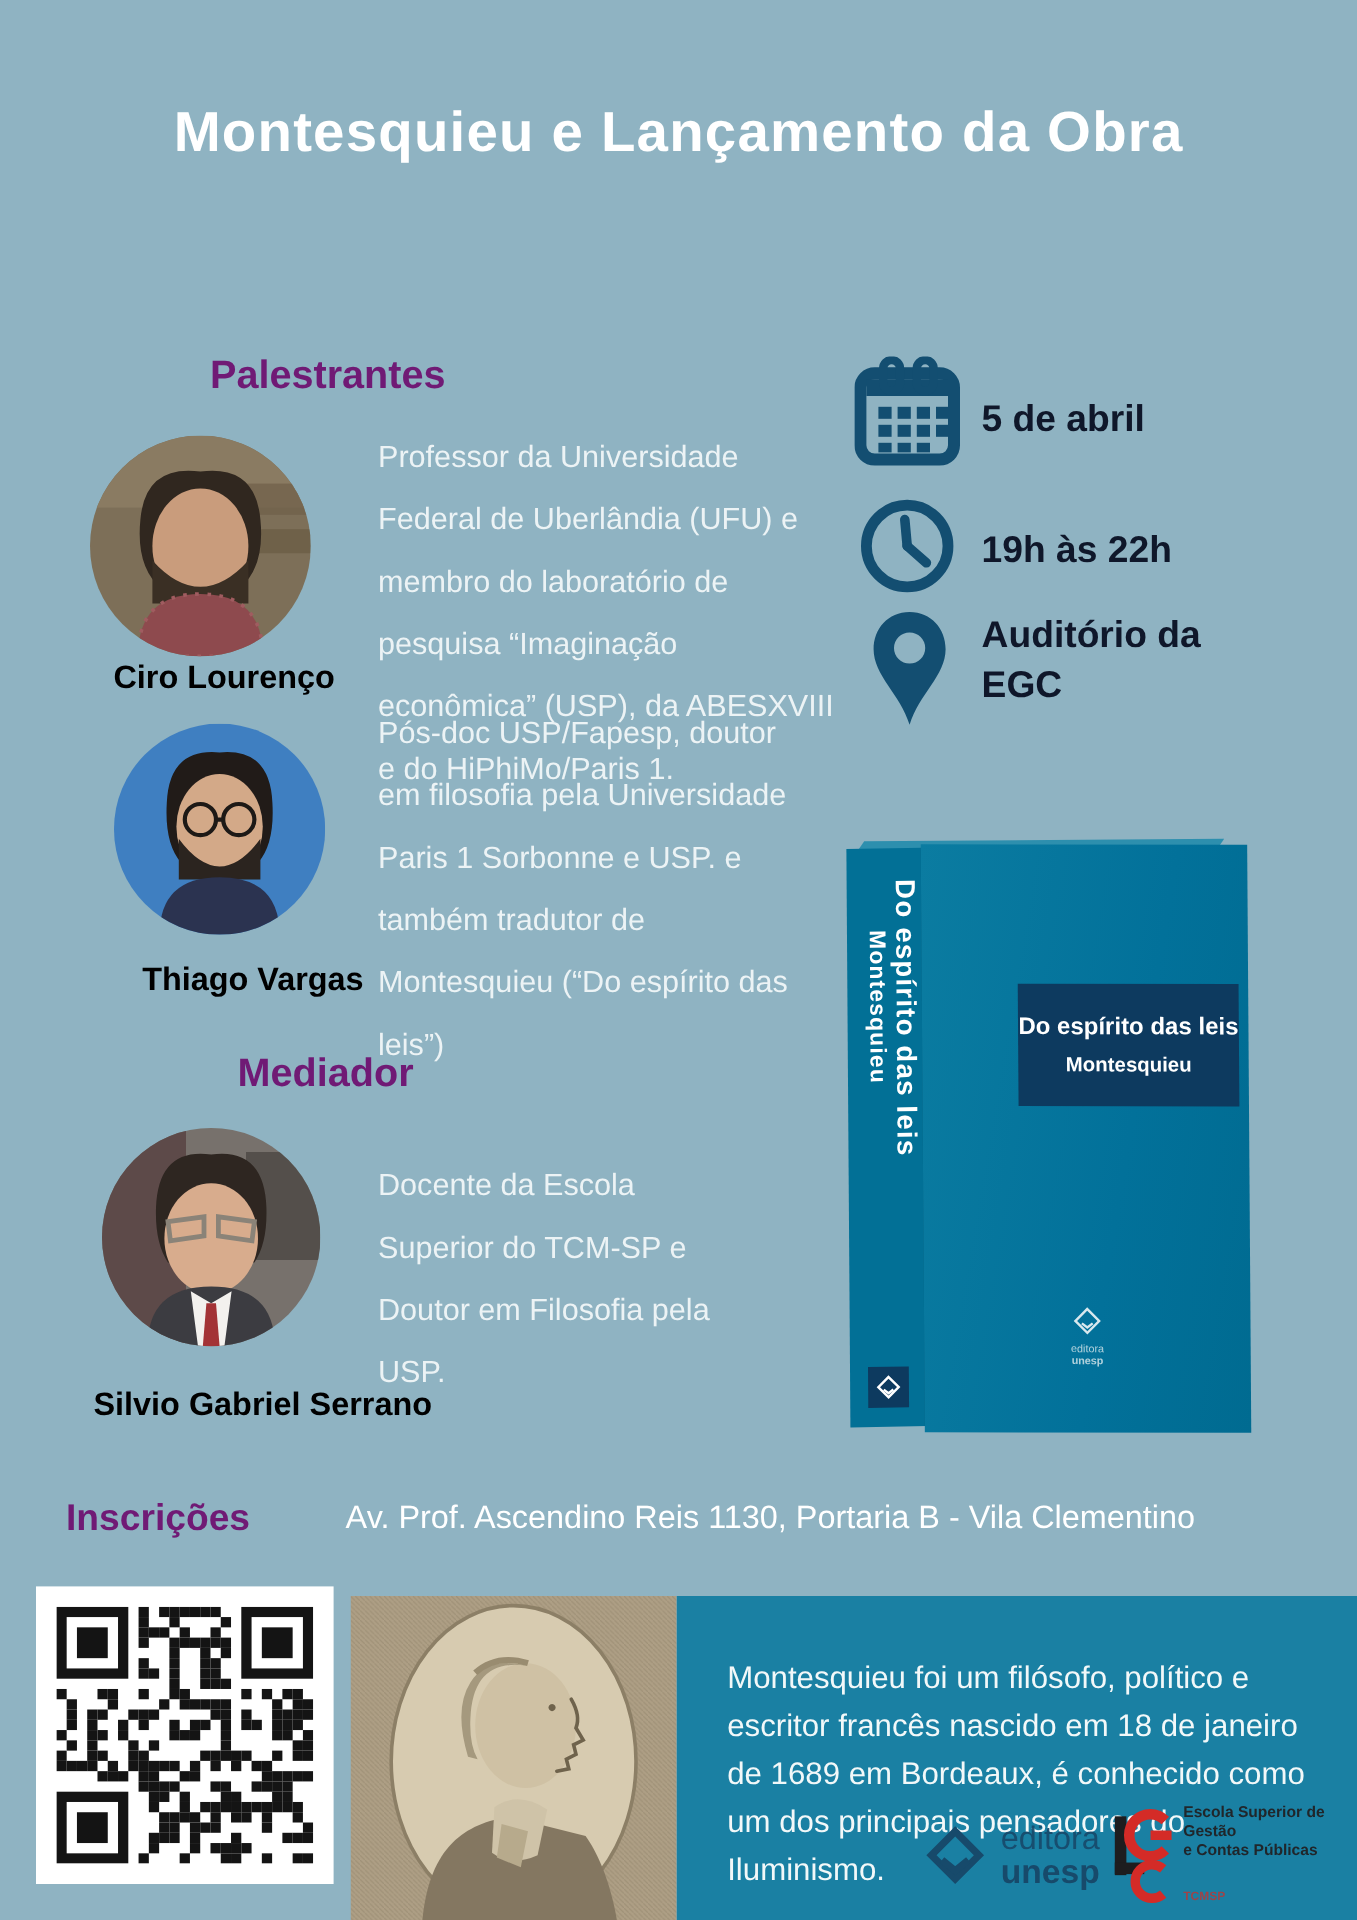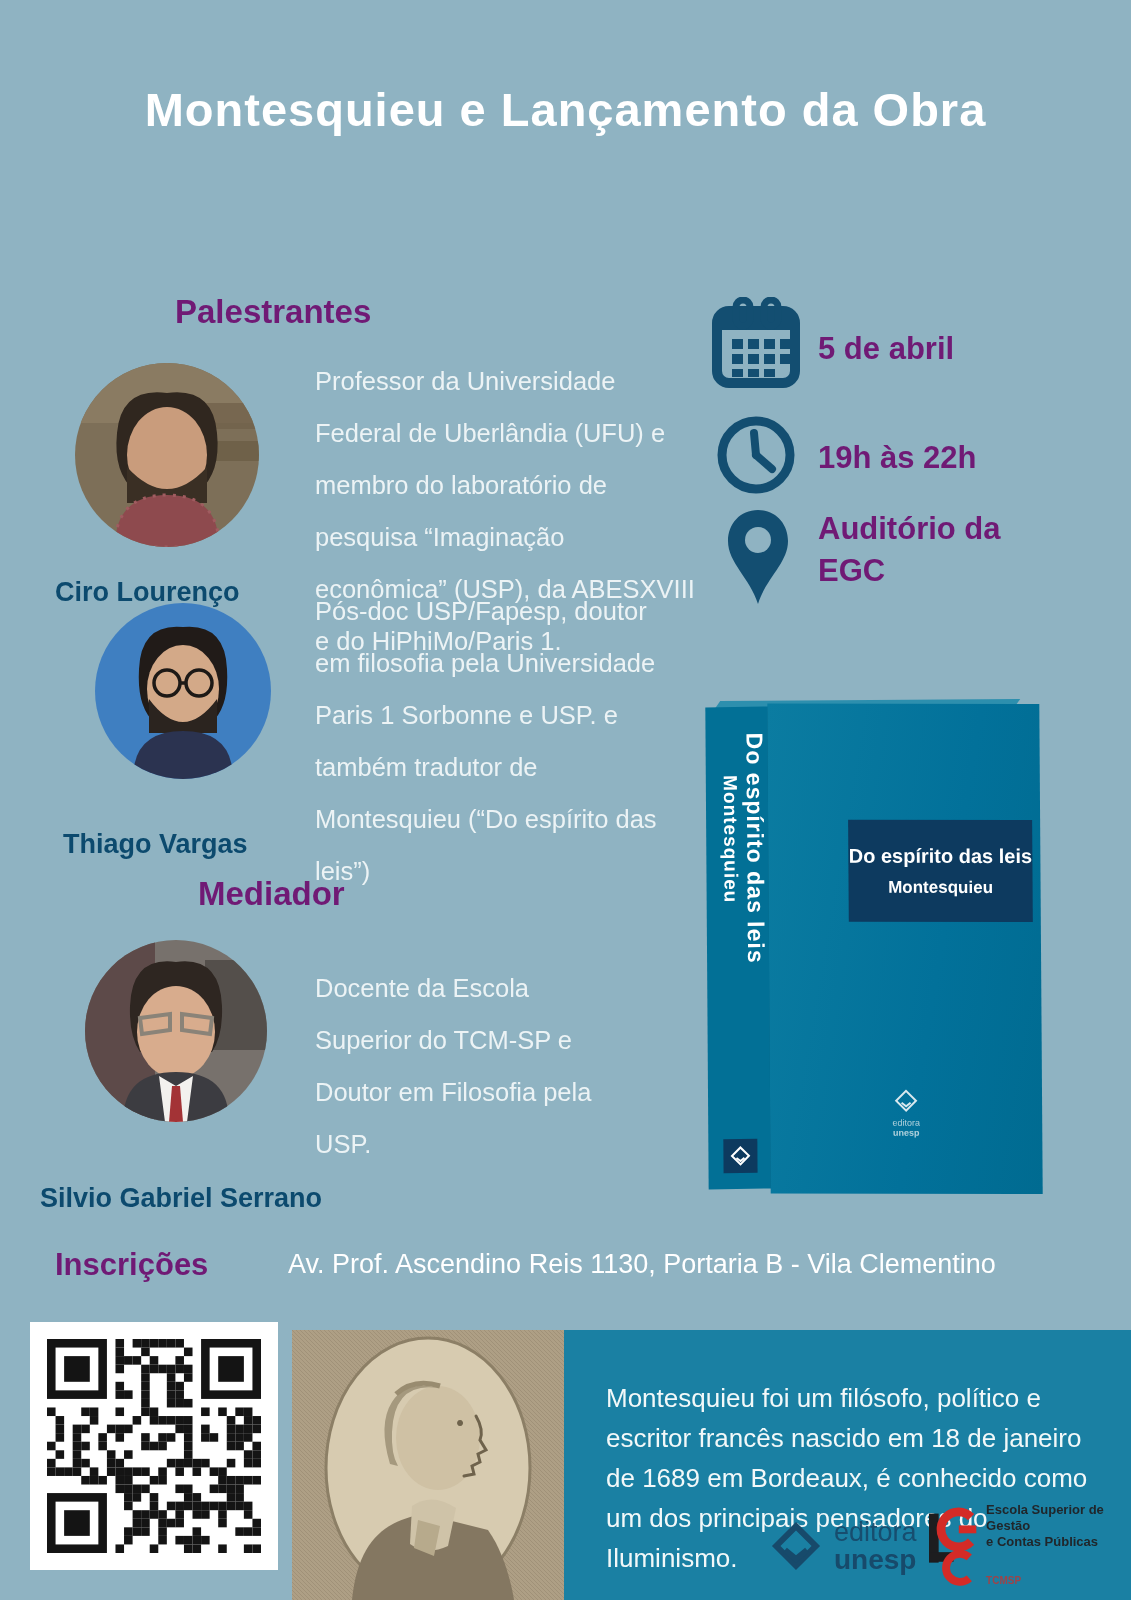--- a/index.html
+++ b/index.html
@@ -13,25 +13,25 @@
   .title{
     left:0;top:70px;width:1131px;text-align:center;
     color:#ffffff;font-weight:bold;font-size:47px;line-height:80px;letter-spacing:1px;
   }
   
   .heading{color:#701a75;font-weight:bold;font-size:33px;}
   
   .photo{border-radius:50%;overflow:hidden;}
   .photo svg{display:block;}
   
-  .pname{color:#0c4a6e;font-weight:bold;font-size:27px;text-align:left;margin-top:28px;}
+  .pname{color:#000000;font-weight:bold;font-size:27px;text-align:right;}
   
   .bio{color:#ecf3f5;font-size:25.5px;line-height:52px;font-weight:normal;}
   
-  .einfo{color:#701a75;font-weight:bold;font-size:31px;line-height:42px;}
+  .einfo{color:#0f172a;font-weight:bold;font-size:31px;line-height:42px;}
   
   .book{left:703px;top:698px;width:345px;height:500px;transform:rotate(-0.4deg);}
   .book-top{left:14px;top:2px;width:300px;height:14px;background:#2d8fae;transform:skewX(-35deg);}
   .book-spine{
     left:4px;top:8px;width:62px;height:482px;background:#027096;
     border-right:2px solid rgba(0,40,60,.25);transform:skewY(-0.6deg);
   }
   .spine-text{
     position:absolute;left:0;top:26px;width:62px;height:400px;
     writing-mode:vertical-rl;color:#ffffff;font-weight:bold;

